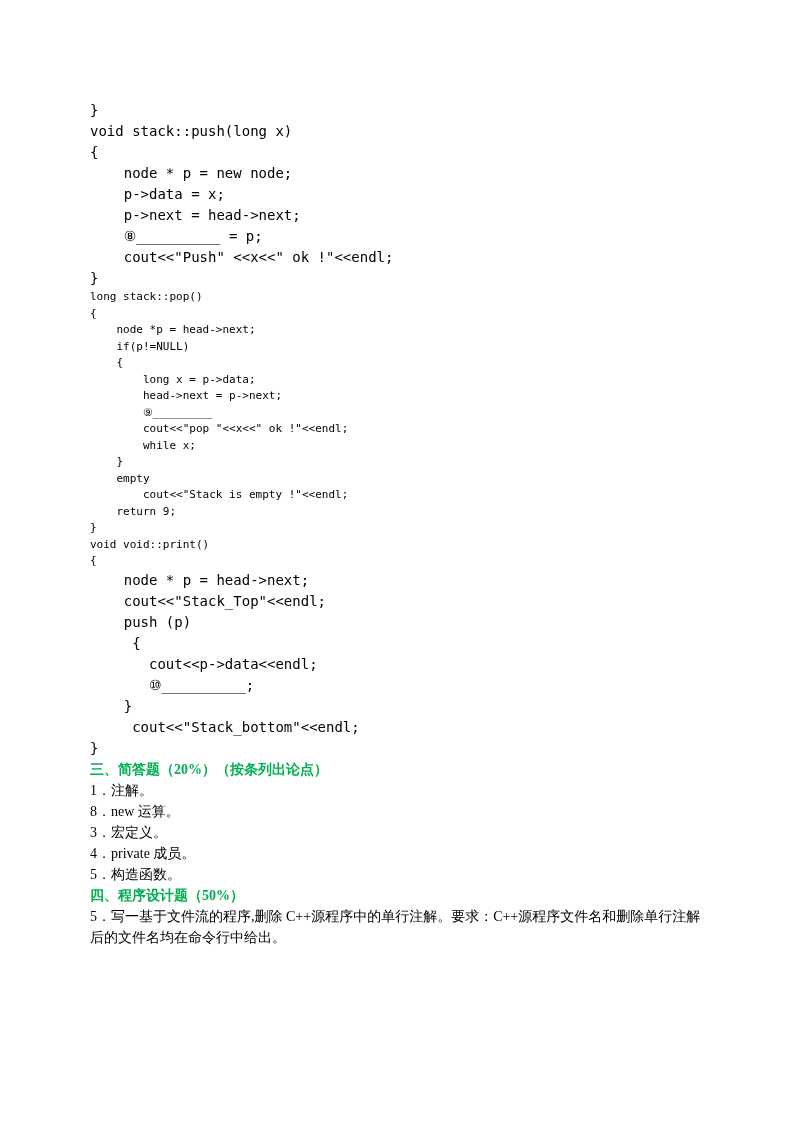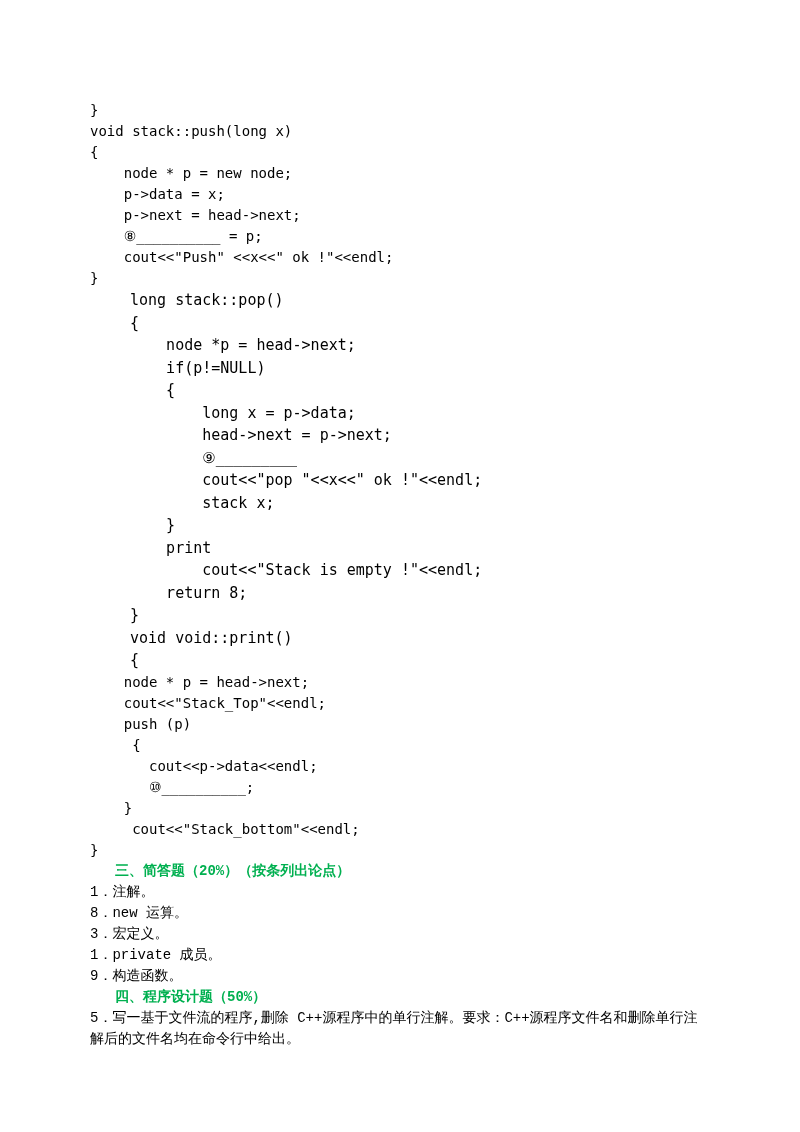--- a/index.html
+++ b/index.html
@@ -12,32 +12,30 @@
     padding: 100px 90px 50px 90px;
     width: 800px;
   }
   .code-line {
     white-space: pre;
     font-family: "SimSun", "宋体", monospace;
   }
   .code-line-small {
     white-space: pre;
     font-family: "SimSun", "宋体", monospace;
-    font-size: 15px;
+    font-size: 11px;
     line-height: 1.5;
-    margin-left: 40px;
   }
   .section-header {
     color: #00b050;
     font-weight: bold;
-    font-family: Liberation Mono, monospace;
-    margin-left: 25px;
+    font-family: Liberation Serif, serif;
   }
   .normal-text {
-    font-family: Liberation Mono, monospace;
+    font-family: Liberation Serif, serif;
   }
 </style>
 </head>
 <body>
 
 <div class="code-line">}</div>
 <div class="code-line">void stack::push(long x)</div>
 <div class="code-line">{</div>
 <div class="code-line">    node * p = new node;</div>
 <div class="code-line">    p-&gt;data = x;</div>
@@ -47,39 +45,39 @@
 <div class="code-line">}</div>
 <div class="code-line-small">long stack::pop()</div>
 <div class="code-line-small">{</div>
 <div class="code-line-small">    node *p = head-&gt;next;</div>
 <div class="code-line-small">    if(p!=NULL)</div>
 <div class="code-line-small">    {</div>
 <div class="code-line-small">        long x = p-&gt;data;</div>
 <div class="code-line-small">        head-&gt;next = p-&gt;next;</div>
 <div class="code-line-small">        ⑨_________</div>
 <div class="code-line-small">        cout&lt;&lt;"pop "&lt;&lt;x&lt;&lt;" ok !"&lt;&lt;endl;</div>
-<div class="code-line-small">        stack x;</div>
+<div class="code-line-small">        while x;</div>
 <div class="code-line-small">    }</div>
-<div class="code-line-small">    print</div>
+<div class="code-line-small">    empty</div>
 <div class="code-line-small">        cout&lt;&lt;"Stack is empty !"&lt;&lt;endl;</div>
-<div class="code-line-small">    return 8;</div>
+<div class="code-line-small">    return 9;</div>
 <div class="code-line-small">}</div>
 <div class="code-line-small">void void::print()</div>
 <div class="code-line-small">{</div>
 <div class="code-line">    node * p = head-&gt;next;</div>
 <div class="code-line">    cout&lt;&lt;"Stack_Top"&lt;&lt;endl;</div>
 <div class="code-line">    push (p)</div>
 <div class="code-line">     {</div>
 <div class="code-line">       cout&lt;&lt;p-&gt;data&lt;&lt;endl;</div>
 <div class="code-line">       ⑩__________;</div>
 <div class="code-line">    }</div>
 <div class="code-line">     cout&lt;&lt;"Stack_bottom"&lt;&lt;endl;</div>
 <div class="code-line">}</div>
 
 <div class="section-header">三、简答题（20%）（按条列出论点）</div>
 <div class="normal-text">1．注解。</div>
 <div class="normal-text">8．new 运算。</div>
 <div class="normal-text">3．宏定义。</div>
-<div class="normal-text">1．private 成员。</div>
-<div class="normal-text">   9．构造函数。</div>
+<div class="normal-text">4．private 成员。</div>
+<div class="normal-text">   5．构造函数。</div>
 
 <div class="section-header">四、程序设计题（50%）</div>
 <div class="normal-text">5．写一基于文件流的程序,删除 C++源程序中的单行注解。要求：C++源程序文件名和删除单行注解后的文件名均在命令行中给出。</div>
 
 </body></html>

